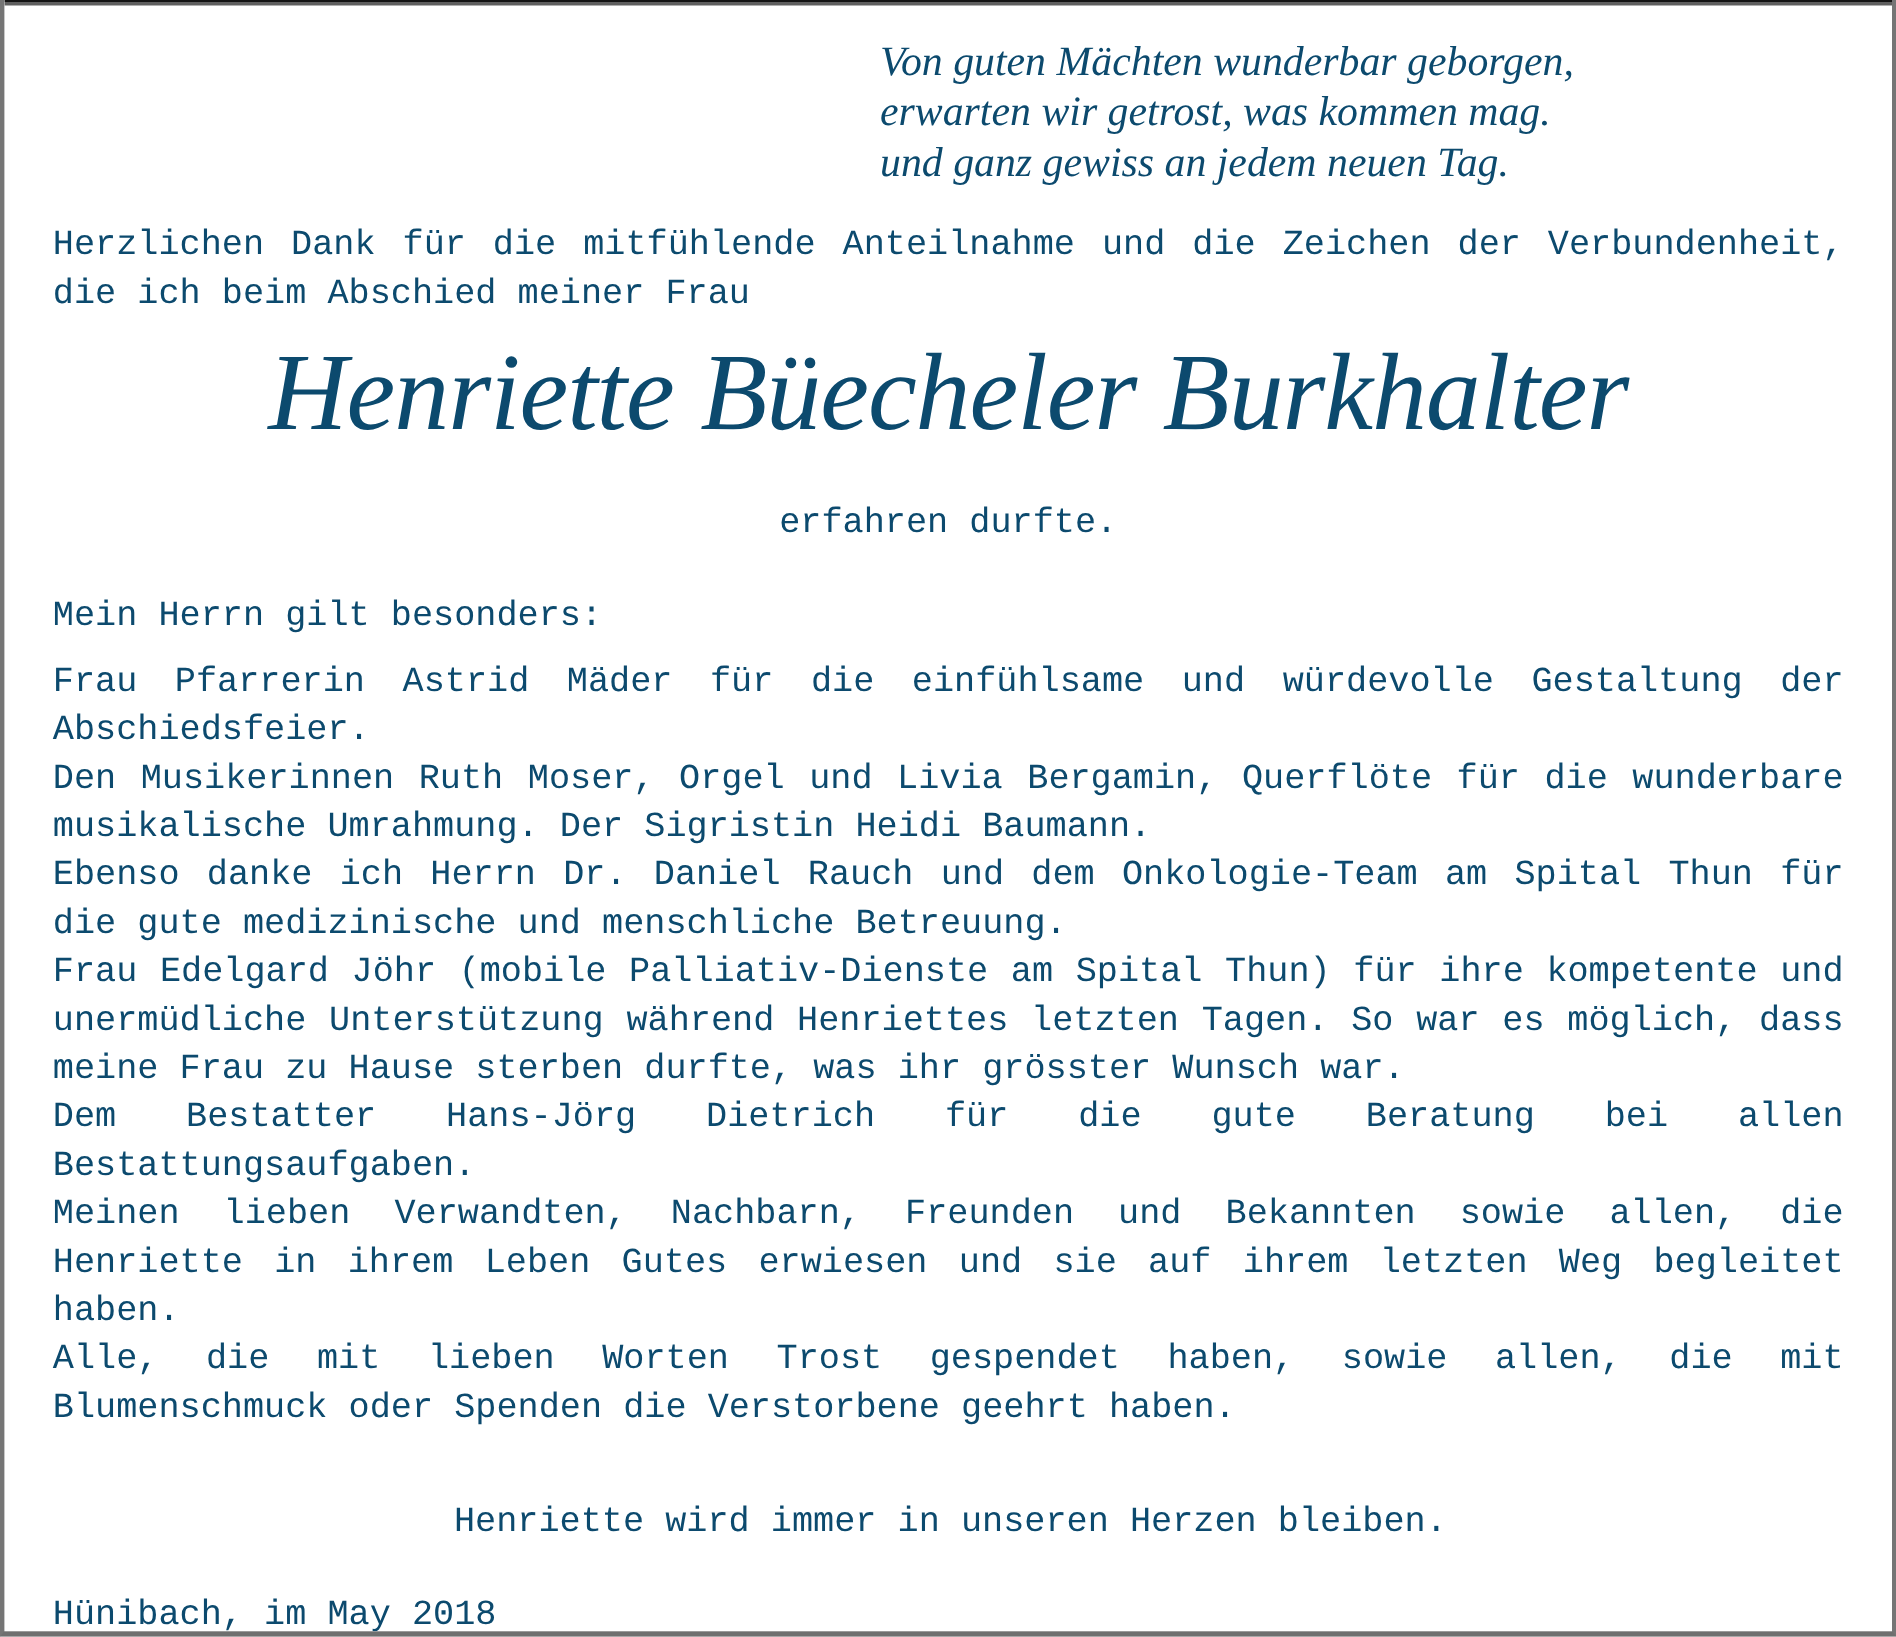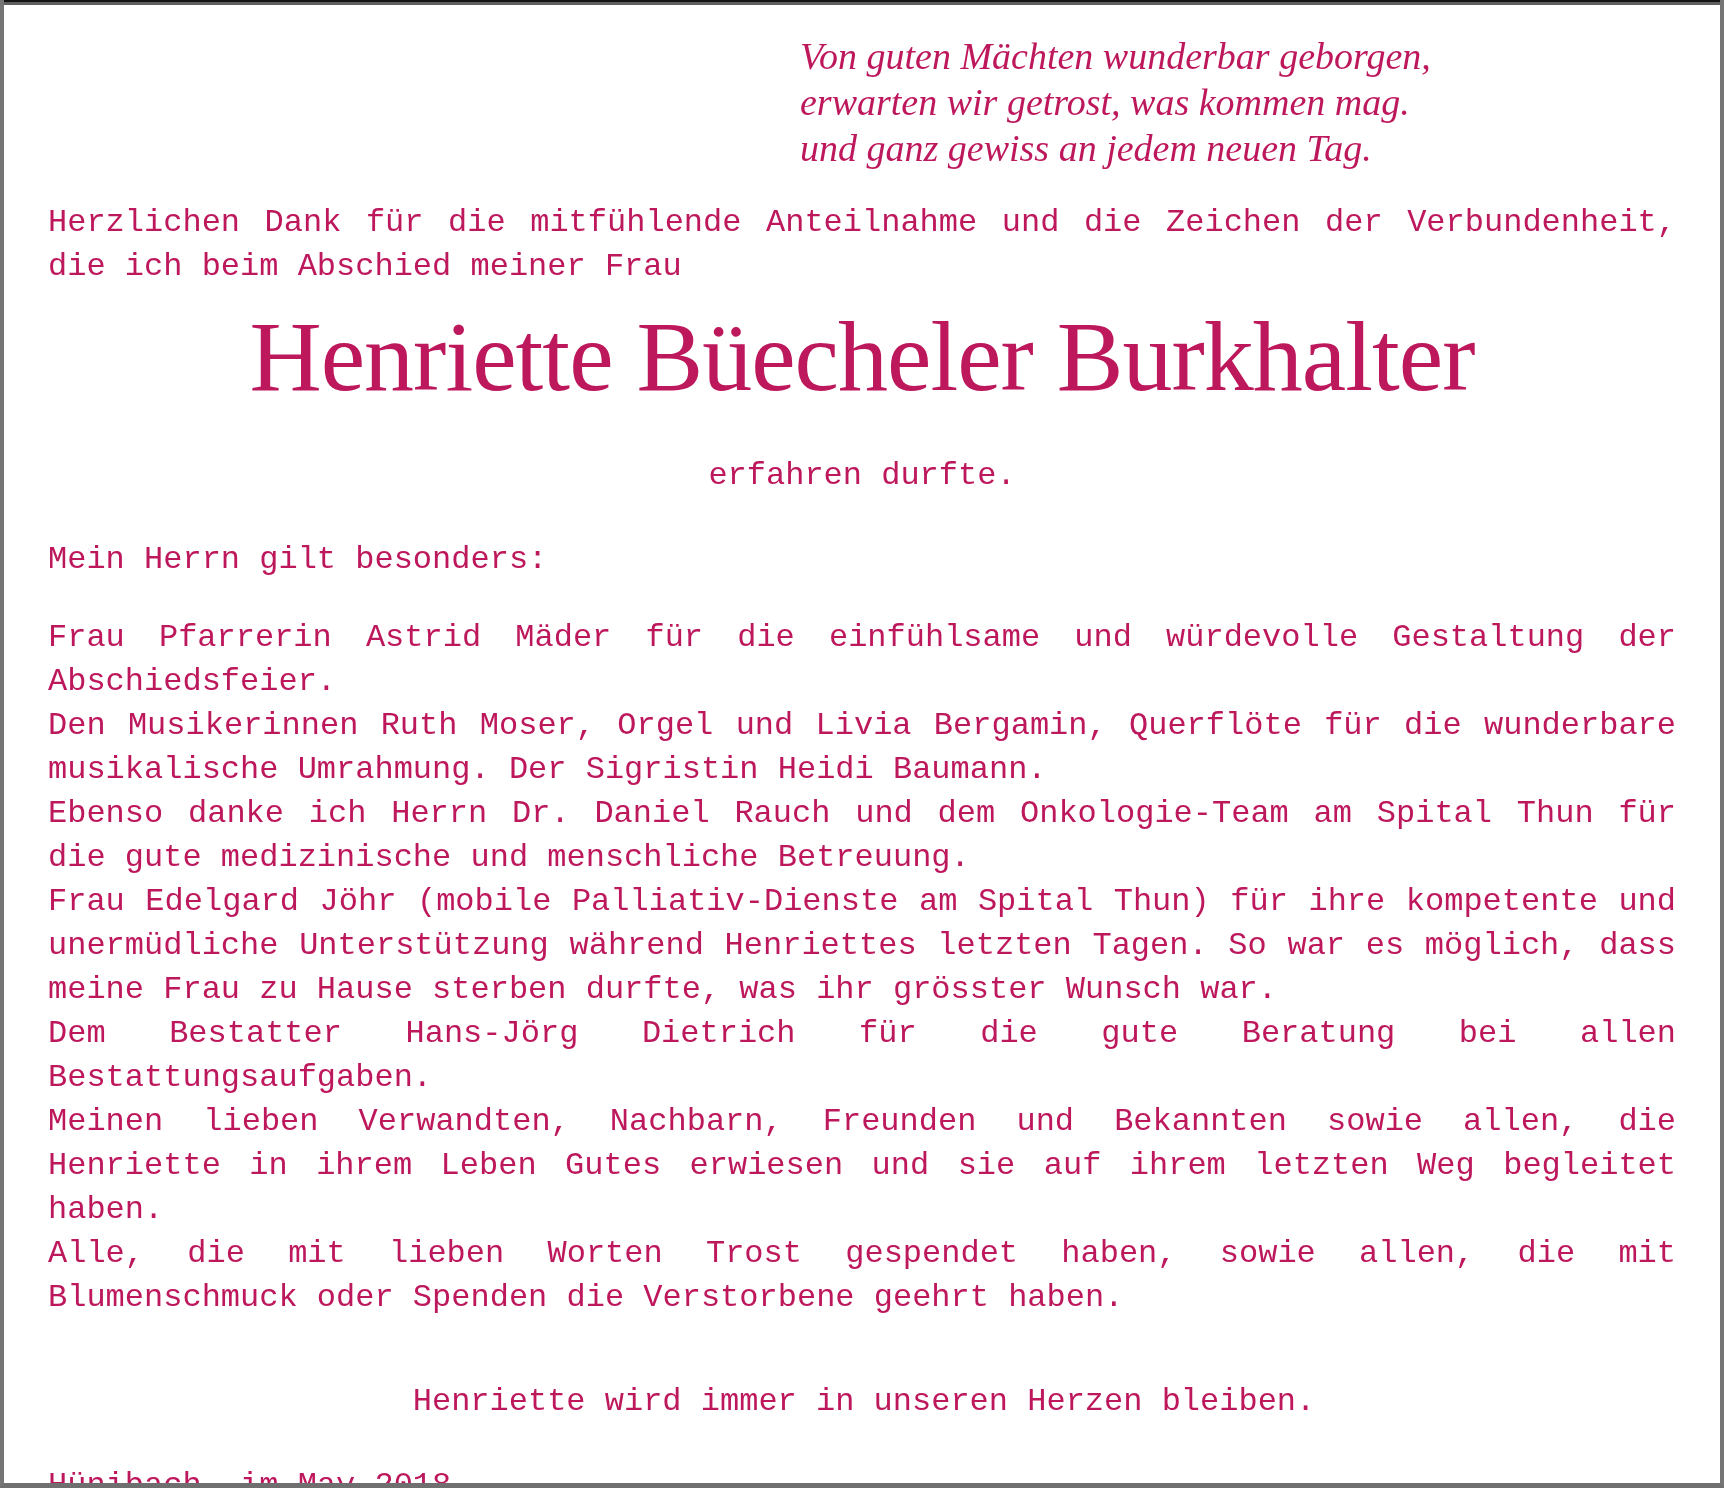--- a/index.html
+++ b/index.html
@@ -7,21 +7,21 @@
     position: relative;
     width: 1724px;
     height: 1488px;
     box-sizing: border-box;
     background: #ffffff;
     border-left: 4px solid #757575;
     border-right: 4px solid #757575;
     border-bottom: 5px solid #6f6f6f;
     overflow: hidden;
     font-family: "Liberation Sans", sans-serif;
-    color: #be185d;
+    color: #0c4a6e;
   }
   .top-edge {
     height: 5px;
     width: 100%;
     background: linear-gradient(#141414 0 45%, #5f5f5f 45% 100%);
   }
   .content {
     padding: 0 44px;
   }
   
@@ -47,24 +47,25 @@
   .intro { margin: 30px 0 0 0; }
   .deceased-name {
     margin: 10px 0 0 0;
     font-family: "Liberation Serif", serif;
     font-weight: normal;
     font-size: 100px;
     line-height: 115px;
     text-align: center;
     white-space: nowrap;
     letter-spacing: -1px;
+    font-style: italic;
   }
   .after-name { margin: 40px 0 0 0; text-align: center; }
   .thanks-heading { margin: 40px 0 0 0; text-align: left; }
-  .thanks-list { margin-top: 34px; }
+  .thanks-list { margin-top: 16px; }
   .thanks-list p { margin: 0; }
   .closing { margin: 60px 0 0 4px; text-align: center; }
   .dateline { margin: 40px 0 0 0; text-align: left; }
 </style>
 </head>
 <body>
 
 <div class="page">
   <div class="top-edge"></div>
   <div class="content">

